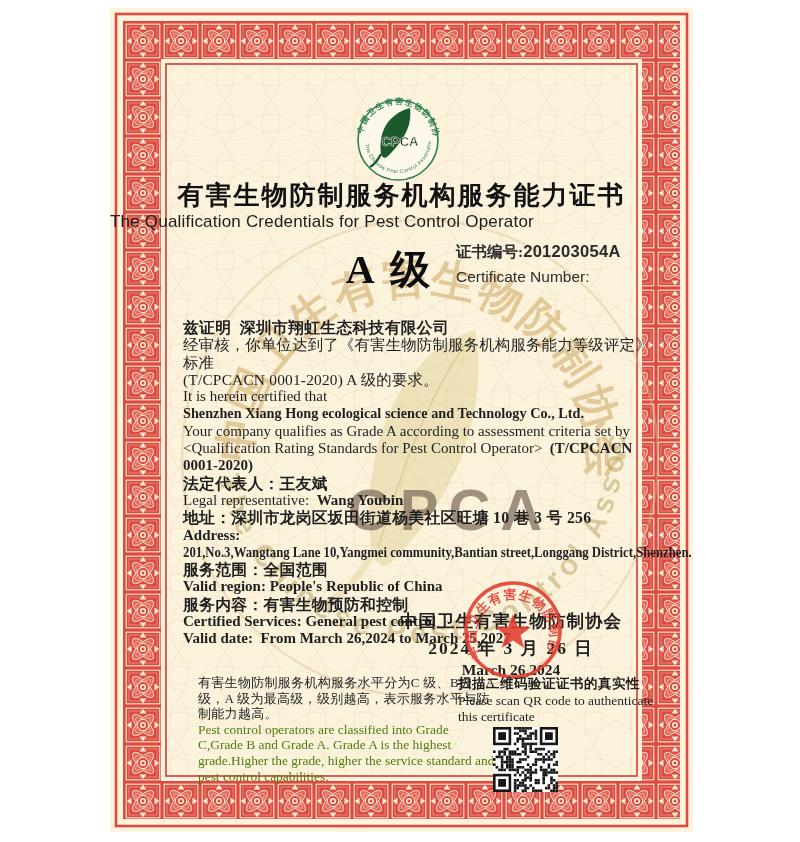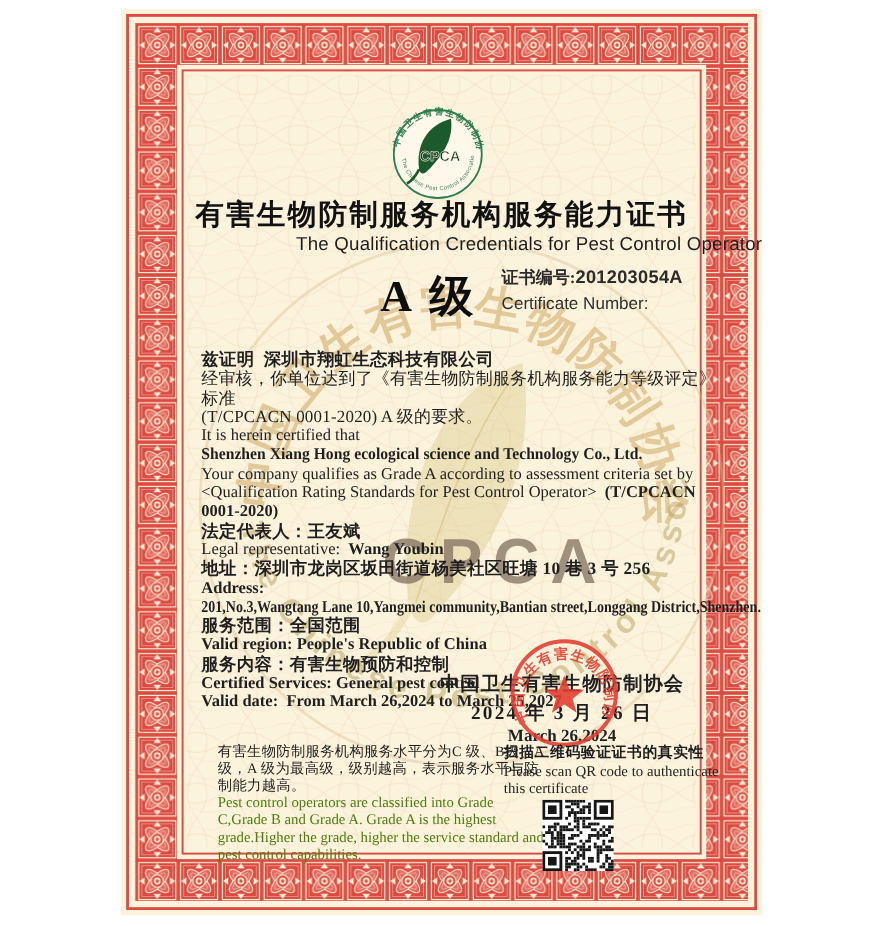--- a/index.html
+++ b/index.html
@@ -13,21 +13,21 @@
     background:#fcf3dd;overflow:hidden;
   }
   .layer{position:absolute;left:0;top:0;width:100%;height:100%;pointer-events:none;}
   .abs{position:absolute;}
   .title-cn{
     left:0;top:170px;width:100%;text-align:center;
     font-family:"Liberation Sans","DejaVu Sans",sans-serif;
     font-weight:bold;font-size:26px;letter-spacing:2px;color:#111;
   }
   .title-en{
-    left:0;top:204px;width:100%;text-align:right;
+    left:0;top:204px;width:100%;text-align:left;
     font-family:"Liberation Sans","DejaVu Sans",sans-serif;
     font-size:17px;color:#1c1c1c;letter-spacing:.2px;
   }
   .grade-cn{
     left:150px;top:234px;width:260px;text-align:center;
     font-family:Liberation Serif, serif;
     font-weight:bold;font-size:40px;letter-spacing:4px;color:#0d0d0d;
   }
   .grade-en{
     left:150px;top:284px;width:260px;text-align:center;

